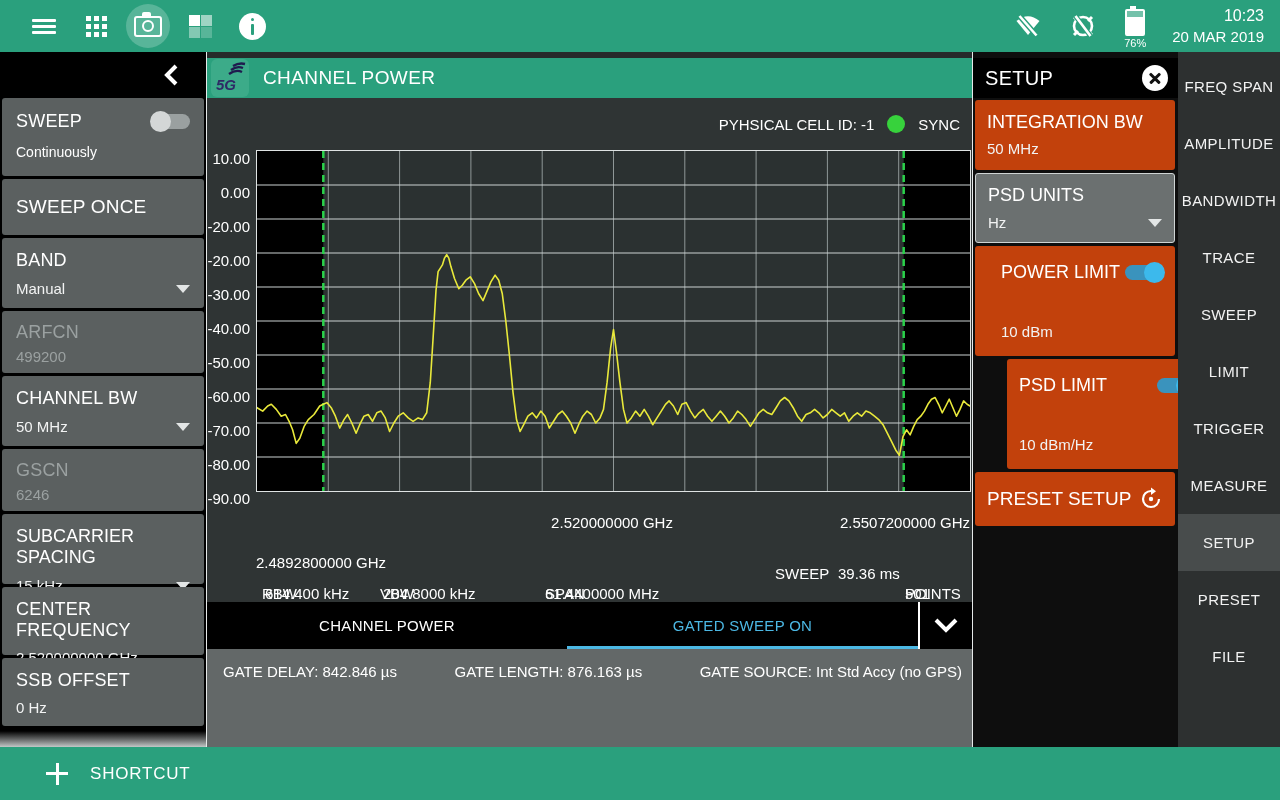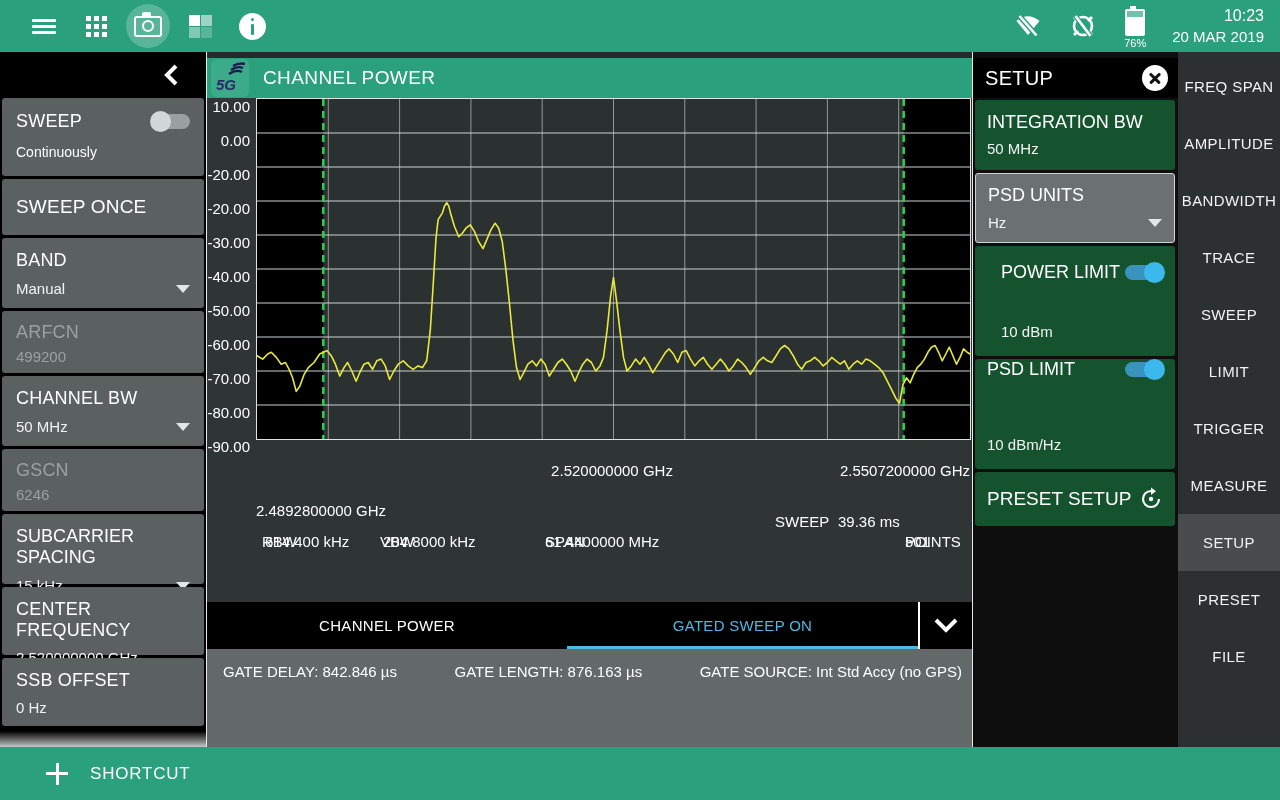--- a/index.html
+++ b/index.html
@@ -98,29 +98,29 @@
   .gatebar .row{display:flex;justify-content:space-between;padding:14px 10px 0 16px;font-size:15px;}
   
   .setup{position:absolute;left:972px;top:52px;width:206px;height:695px;background:#0e0e0e;border-left:1px solid #e6e9e9;box-sizing:border-box;}
   .setup-head{position:absolute;left:0;top:6px;width:100%;height:40px;background:#000;
               display:flex;align-items:center;justify-content:space-between;padding:0 10px 0 12px;box-sizing:border-box;}
   .setup-head .ttl{font-size:20px;letter-spacing:.3px;}
   .closebtn{width:26px;height:26px;border-radius:50%;background:#fff;position:relative;}
   .closebtn::before,.closebtn::after{content:"";position:absolute;left:6px;top:12px;width:14px;height:2.6px;background:#111;border-radius:1px;}
   .closebtn::before{transform:rotate(45deg);}
   .closebtn::after{transform:rotate(-45deg);}
-  .scard{position:absolute;left:2px;width:200px;background:#14532d;border-radius:3px;padding:0 12px;box-sizing:border-box;}
+  .scard{position:absolute;left:2px;width:200px;background:#c2410c;border-radius:3px;padding:0 12px;box-sizing:border-box;}
   .scard .lbl{font-size:18px;}
   .scard .val{font-size:15px;color:#f2f3f3;}
   .scard .toprow{display:flex;align-items:center;justify-content:space-between;}
   .s1{top:48px;height:70px;padding-top:12px;} .s1 .val{margin-top:7px;display:block;}
   .s2{top:121px;height:70px;padding-top:11px;background:#6b7070;border:1px solid #cfd4d4;}
   .s2 .toprow{margin-top:8px;}
   .s3{top:194px;height:110px;padding-top:16px;padding-left:26px;} .s3 .val{position:absolute;bottom:16px;}
-  .s4{top:307px;height:110px;padding-top:0;} .s4 .val{position:absolute;bottom:16px;}
+  .s4{top:307px;height:110px;padding-top:16px;margin-left:32px;} .s4 .val{position:absolute;bottom:16px;}
   .s5{top:420px;height:54px;display:flex;align-items:center;justify-content:space-between;}
   .s5 .lbl{font-size:19px;}
   
   .menu{position:absolute;left:1178px;top:52px;width:102px;height:695px;background:#2d3030;}
   .mitem{height:57px;display:flex;align-items:center;justify-content:center;font-size:15px;
          letter-spacing:.4px;color:#f2f2f2;text-align:left;}
   .mitem.first{margin-top:6px;}
   .mitem.active{background:#484c4c;}
   
   .bottombar{position:absolute;left:0;top:747px;width:1280px;height:53px;background:#2aa07d;
@@ -277,20 +277,25 @@
       <svg width="20" height="14" viewBox="0 0 20 14">
         <path d="M3 12 Q10 7 16 10" stroke="#1f1b4e" stroke-width="2.4" fill="none"></path>
         <path d="M5 8 Q11 3.5 17 6" stroke="#1f1b4e" stroke-width="2.4" fill="none"></path>
         <path d="M7 4 Q13 0.5 19 2" stroke="#1f1b4e" stroke-width="2.4" fill="none"></path>
       </svg>
     </div>
     <span class="chart-title">CHANNEL POWER</span>
   </div>
 
   <div class="chart-body">
+    <div class="cell-row">
+      <span>PYHSICAL CELL ID: -1</span>
+      <div class="sync-dot"></div>
+      <span>SYNC</span>
+    </div>
 
     <div class="plot-row">
       <div class="ylabels" id="ylabels">
           <div style="top: 1px;">10.00</div>
           <div style="top: 35px;">0.00</div>
           <div style="top: 69px;">-20.00</div>
           <div style="top: 103px;">-20.00</div>
           <div style="top: 137px;">-30.00</div>
           <div style="top: 171px;">-40.00</div>
           <div style="top: 205px;">-50.00</div>

